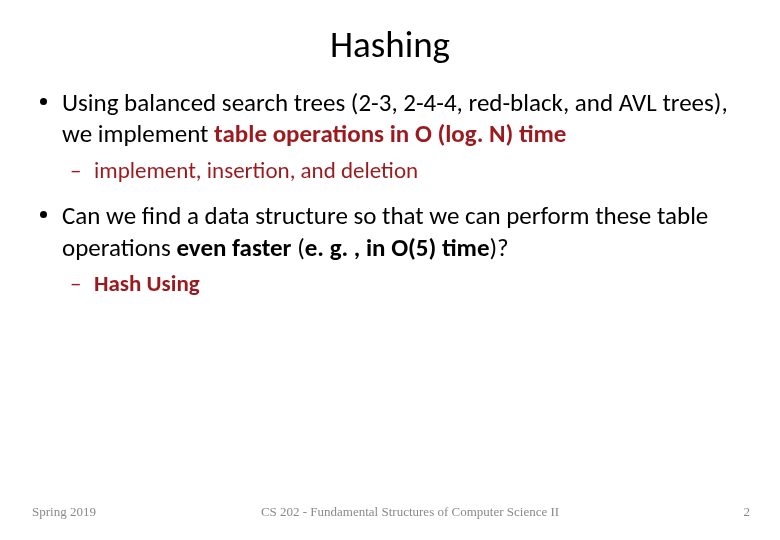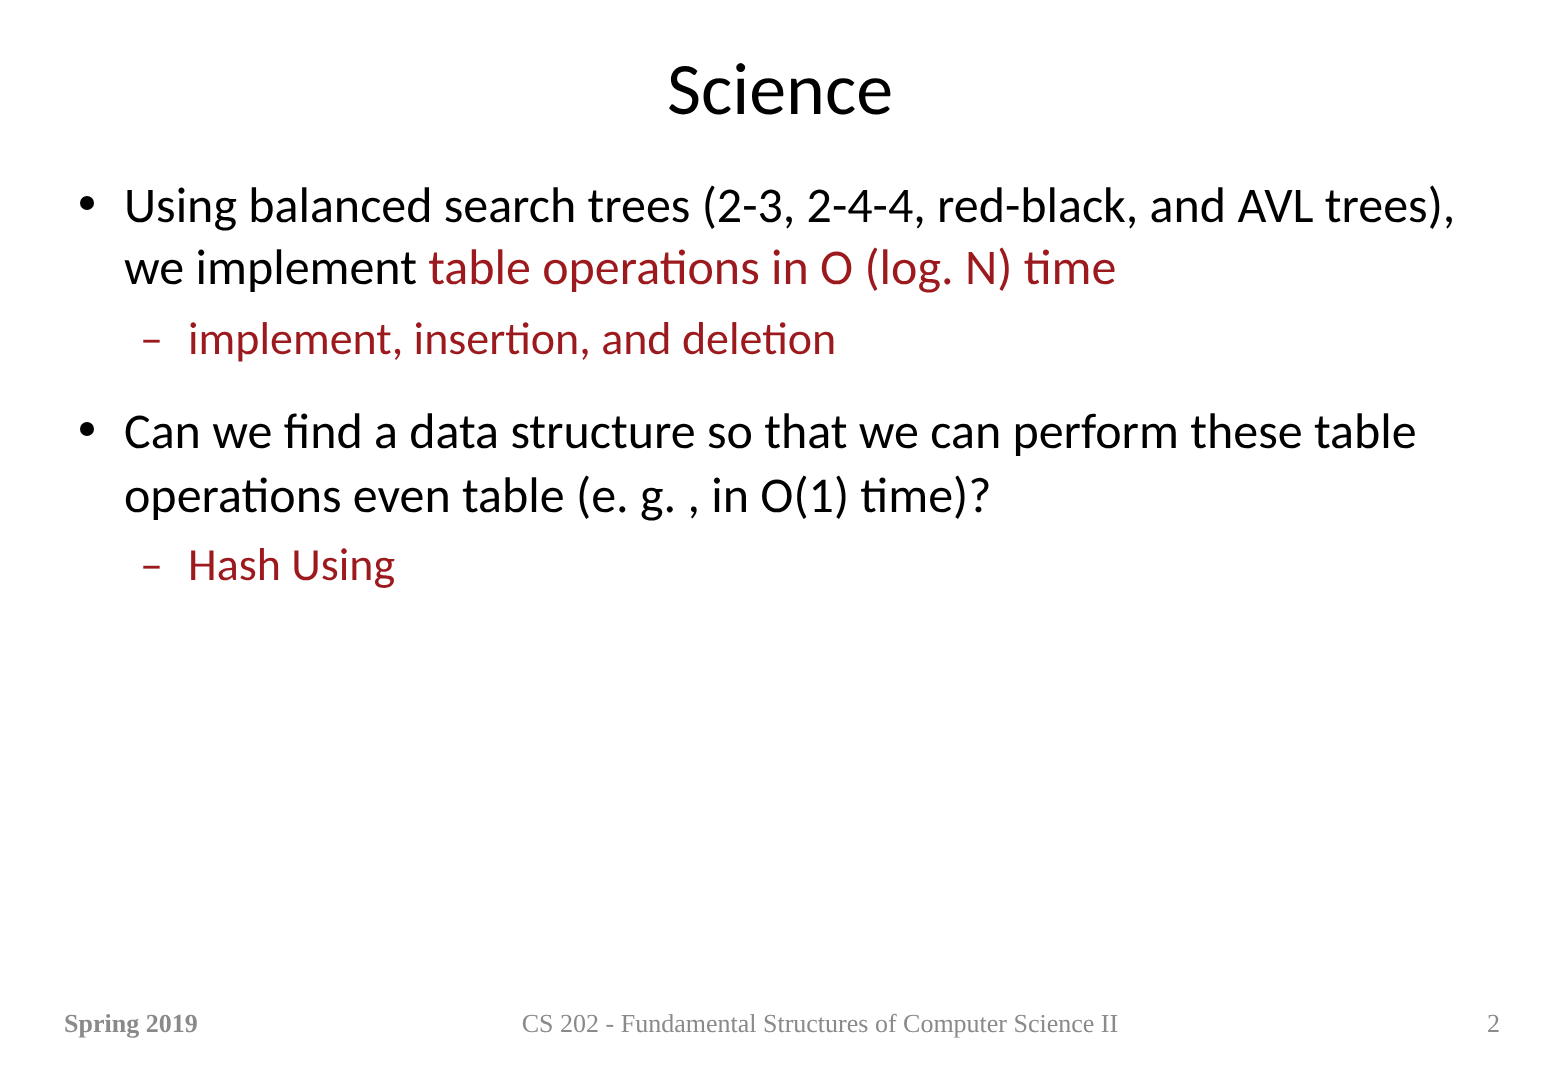--- a/index.html
+++ b/index.html
@@ -49,74 +49,73 @@
     font-size: 23px;
     margin-bottom: 16px;
     margin-top: 2px;
   }
   .bullet-l2 .dash {
     position: absolute;
     left: 34px;
     top: 0;
   }
   .dark-red { color: #9c1a1e; }
-  .bold { font-weight: 400; }
+  .bold { font-weight: 700; }
   .footer {
     position: absolute;
     bottom: 20px;
     left: 0;
     width: 100%;
     font-family: Garamond, "Times New Roman", serif;
     font-size: 13px;
     color: #8a8a8a;
   }
   .footer-left {
     position: absolute;
     left: 32px;
     bottom: 0;
-    font-weight: bold;
   }
   .footer-center {
     position: absolute;
     left: 0;
     right: 0;
     bottom: 0;
     text-align: center;
     margin-left: 40px;
   }
   .footer-right {
     position: absolute;
     right: 30px;
     bottom: 0;
   }
 </style>
 </head>
 <body>
 
 <div class="slide">
-  <h1 class="title">Science</h1>
+  <h1 class="title">Hashing</h1>
 
   <div class="content">
 
     <div class="bullet-l1">
       <span class="dot"></span>
       <span>
         <span>Using balanced search trees (2-3, 2-4-4, red-black, and AVL trees), we implement </span><span class="bold dark-red">table operations in O (log. N) time</span>
       </span>
     </div>
 
     <div class="bullet-l2">
       <span class="dash dark-red">–</span>
       <span class="dark-red">implement, insertion, and deletion</span>
     </div>
 
     <div class="bullet-l1">
       <span class="dot"></span>
       <span>
-        <span>Can we find a data structure so that we can perform these table operations </span><span class="bold">even table </span><span>(</span><span class="bold">e. g. , in O(1) time</span><span>)?</span>
+        <span>Can we find a data structure so that we can perform these table operations </span><span class="bold">even faster </span><span>(</span><span class="bold">e. g. , in O(5) time</span><span>)?</span>
       </span>
     </div>
 
     <div class="bullet-l2">
       <span class="dash dark-red">–</span>
       <span class="bold dark-red">Hash Using</span>
     </div>
 
   </div>
 

